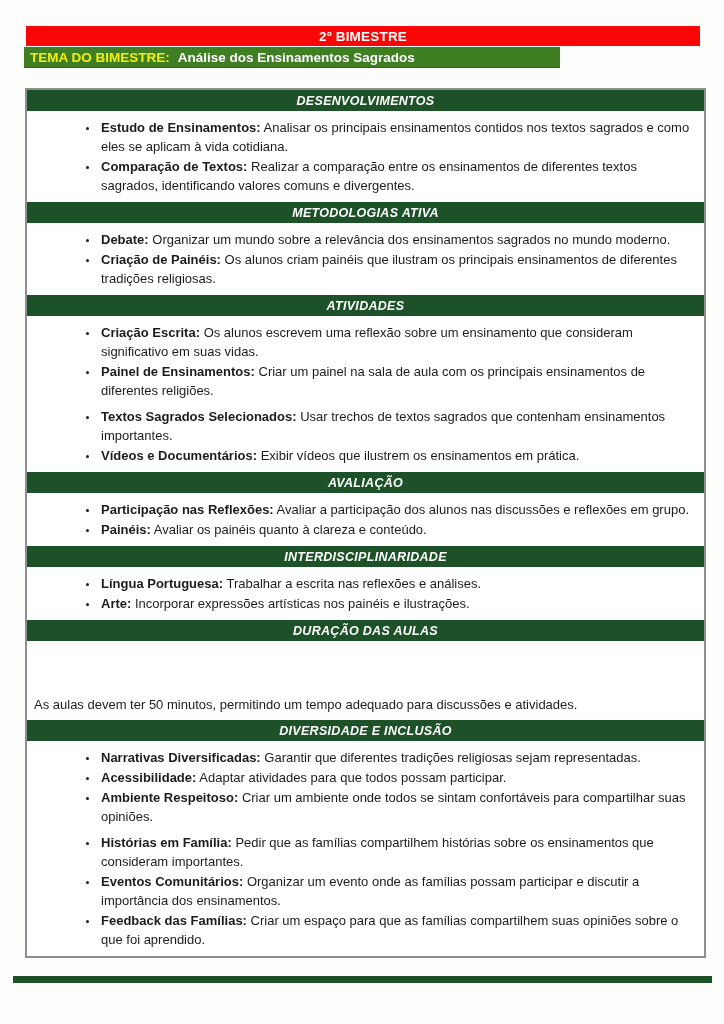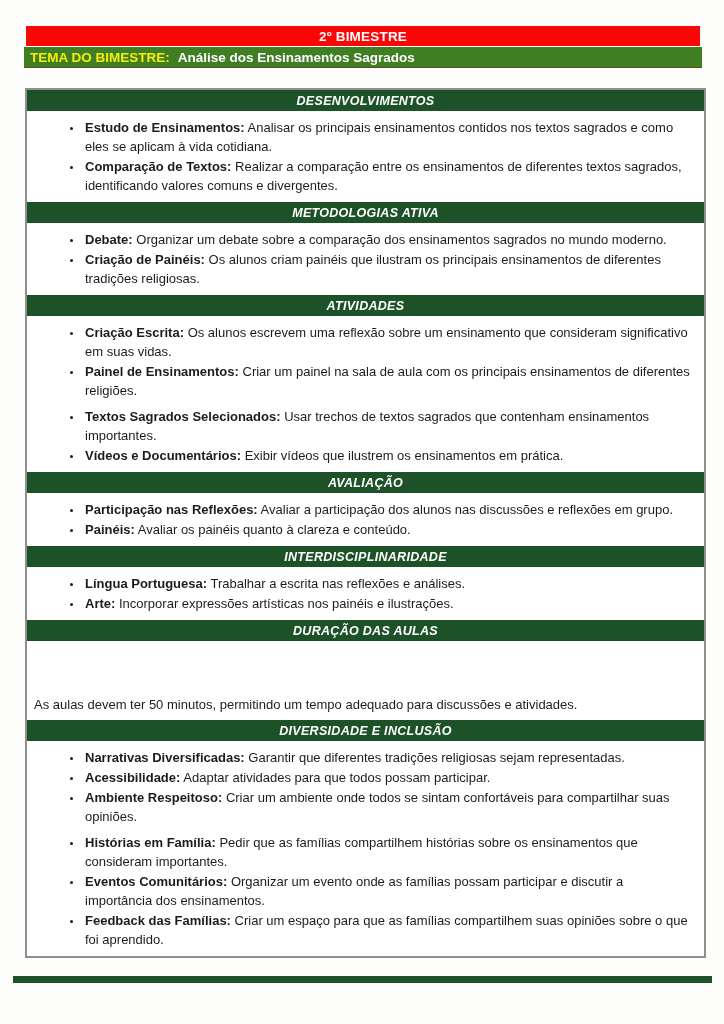--- a/index.html
+++ b/index.html
@@ -18,41 +18,41 @@
     color:var(--text);
     position:relative;
   }
   .bimestre-bar{
     position:absolute;left:26px;top:26px;width:674px;height:20px;
     background:var(--red);
     color:#ffffff;font-weight:bold;font-size:13.5px;line-height:21px;
     text-align:center;letter-spacing:.2px;
   }
   .theme-bar{
-    position:absolute;left:24px;top:47px;width:678px;height:21px;
+    position:absolute;left:24px;top:47px;width:536px;height:21px;
     background:var(--medium-green);
     font-weight:bold;font-size:13.5px;line-height:21px;
     padding-left:6px;white-space:nowrap;
     border-bottom:1px solid #5d4a1e;
   }
   .theme-label{color:var(--yellow);}
   .theme-value{color:#ffffff;margin-left:8px;}
   .content-box{
     position:absolute;left:25px;top:88px;width:681px;
     background:#ffffff;
     border:2px solid var(--border-gray);
   }
   .sec-header{
     background:var(--dark-green);
     color:#ffffff;font-weight:bold;font-size:12.5px;
     text-align:center;padding:4px 0 3px 0;letter-spacing:.3px;font-style:italic;
   }
   .sec-list{
     list-style:disc outside;
-    margin:7px 0 7px 0;
+    margin:7px 0 7px 16px;
     padding:0 10px 0 56px;
     font-size:13px;line-height:19px;
   }
   .sec-list li{padding-left:2px;margin:0 0 1px 0;}
   .sec-list li::marker{font-size:10px;}
   .sec-para{
     font-size:13px;line-height:19px;
     padding:6px 8px 6px 7px;
     margin-top:48px;
   }
@@ -83,21 +83,21 @@
           <li><b>Comparação de Textos:</b> <span>Realizar a comparação entre os ensinamentos de diferentes textos sagrados, identificando valores comuns e divergentes.</span></li>
         </ul>
 
   </section>
 
   <section>
     <div class="sec-header">
       <span class="sec-title">METODOLOGIAS ATIVA</span>
     </div>
     <ul class="sec-list">
-          <li><b>Debate:</b> <span>Organizar um debate sobre a comparação dos ensinamentos sagrados no mundo moderno.</span></li>
+          <li><b>Debate:</b> <span>Organizar um mundo sobre a relevância dos ensinamentos sagrados no mundo moderno.</span></li>
           <li><b>Criação de Painéis:</b> <span>Os alunos criam painéis que ilustram os principais ensinamentos de diferentes tradições religiosas.</span></li>
         </ul>
 
   </section>
 
   <section>
     <div class="sec-header">
       <span class="sec-title">ATIVIDADES</span>
     </div>
     <ul class="sec-list">

